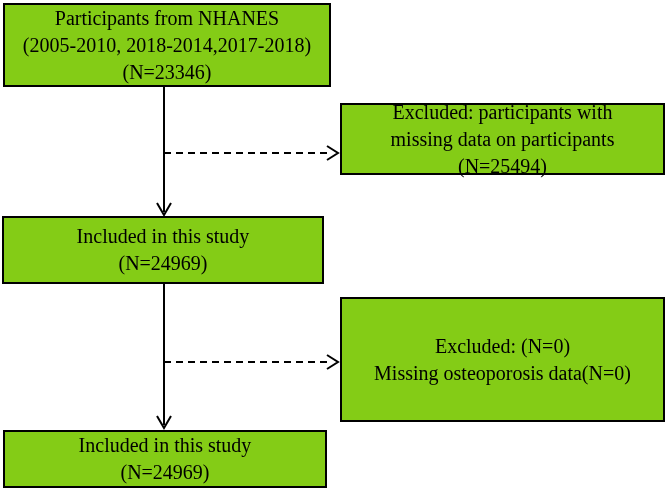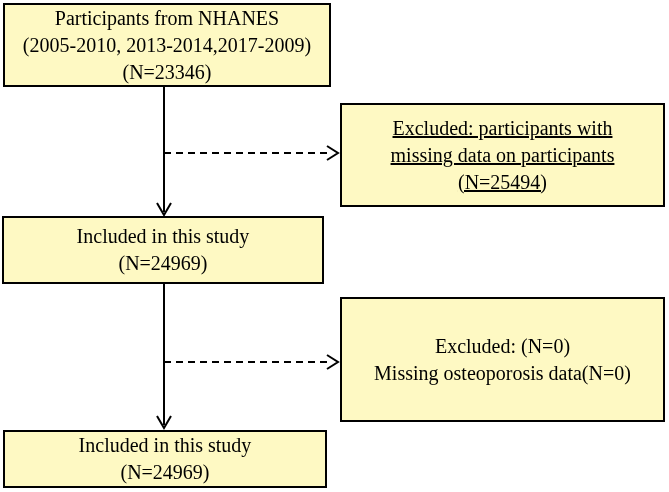--- a/index.html
+++ b/index.html
@@ -17,33 +17,33 @@
   }
   .connectors {
     position: absolute;
     left: 0; top: 0;
     width: 669px; height: 492px;
     pointer-events: none;
   }
   .box {
     position: absolute;
     border: 2px solid #000000;
-    background: #fef9c3;
+    background: #84cc16;
     color: #000000;
     display: flex;
     flex-direction: column;
     justify-content: center;
     align-items: center;
     text-align: center;
     font-size: 20px;
     line-height: 27px;
     white-space: nowrap;
   }
   .box-nhanes      { left: 3px;   top: 3px;   width: 328px; height: 84px;  }
-  .box-excluded-1  { left: 340px; top: 103px; width: 325px; height: 104px; text-decoration: underline; }
+  .box-excluded-1  { left: 340px; top: 103px; width: 325px; height: 72px; }
   .box-included-1  { left: 2px;   top: 216px; width: 322px; height: 68px;  }
   .box-excluded-2  { left: 340px; top: 297px; width: 325px; height: 125px; }
   .box-included-2  { left: 3px;   top: 430px; width: 324px; height: 58px;  }
 </style>
 </head>
 <body>
 
 <div class="canvas">
 
   <svg class="connectors" viewBox="0 0 669 492" xmlns="http://www.w3.org/2000/svg">
@@ -64,21 +64,21 @@
     </g>
 
     <g>
       <line x1="164" y1="362" x2="329" y2="362" stroke="#000000" stroke-width="2" stroke-dasharray="7 5"></line>
       <polyline points="327,355 338,362 327,369" fill="none" stroke="#000000" stroke-width="2"></polyline>
     </g>
   </svg>
 
   <div class="box box-nhanes">
     <div>Participants from NHANES</div>
-    <div>(2005-2010, 2013-2014,2017-2009)</div>
+    <div>(2005-2010, 2018-2014,2017-2018)</div>
     <div>(N=23346)</div>
   </div>
 
   <div class="box box-excluded-1">
     <div>Excluded: participants with</div>
     <div>missing data on participants</div>
     <div>(N=25494)</div>
   </div>
 
   <div class="box box-included-1">

